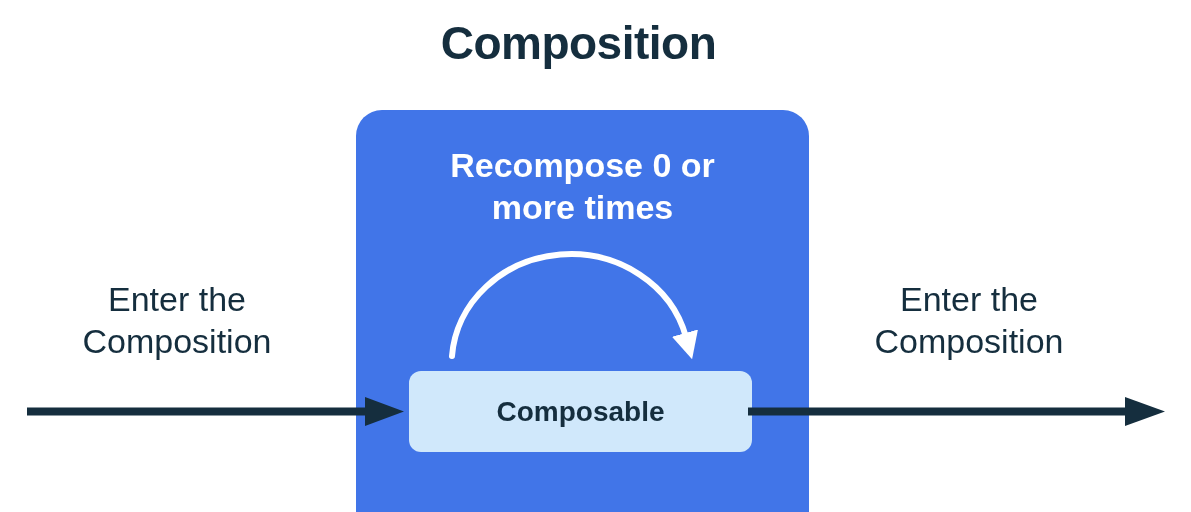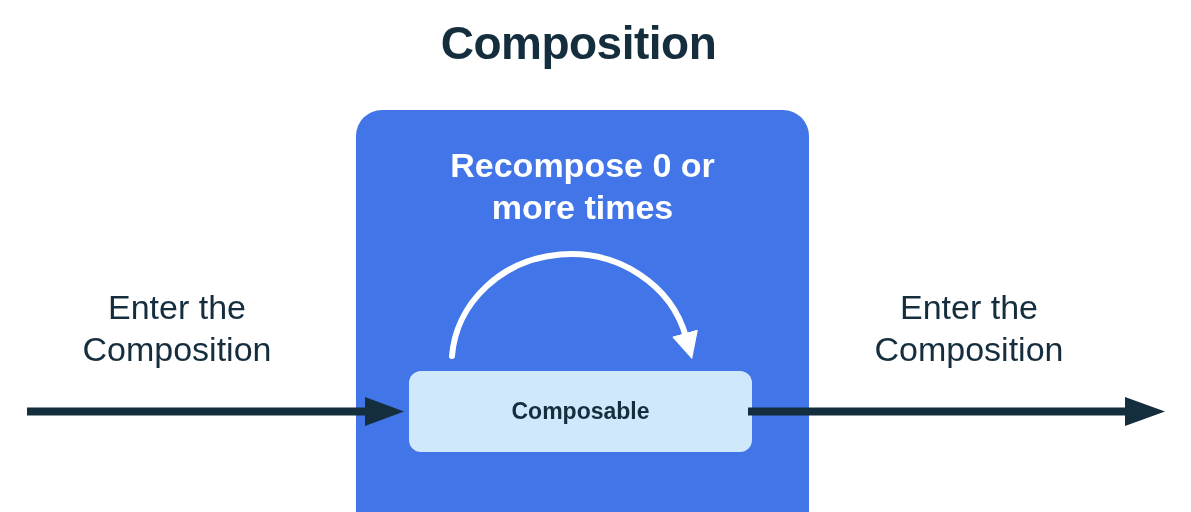--- a/index.html
+++ b/index.html
@@ -28,21 +28,21 @@
     width: 453px;
     top: 16px;
     text-align: center;
     font-size: 46px;
     font-weight: 700;
     letter-spacing: -0.5px;
     color: var(--ink);
   }
   .side-label {
     position: absolute;
-    top: 286px;
+    top: 278px;
     width: 300px;
     text-align: center;
     font-size: 34px;
     line-height: 42px;
     color: var(--ink);
     white-space: pre-line;
   }
   .enter-label { left: 27px; }
   .leave-label { left: 819px; }
   .blue-box {
@@ -72,21 +72,21 @@
     top: 261px;
     width: 343px;
     height: 81px;
     background: var(--composable-bg);
     border-radius: 12px;
     display: flex;
     align-items: center;
     justify-content: center;
   }
   .composable span {
-    font-size: 23px;
+    font-size: 28px;
     color: var(--ink);
   }
   .arrow-layer {
     position: absolute;
     left: 0;
     top: 0;
     width: 1191px;
     height: 512px;
     pointer-events: none;
   }

